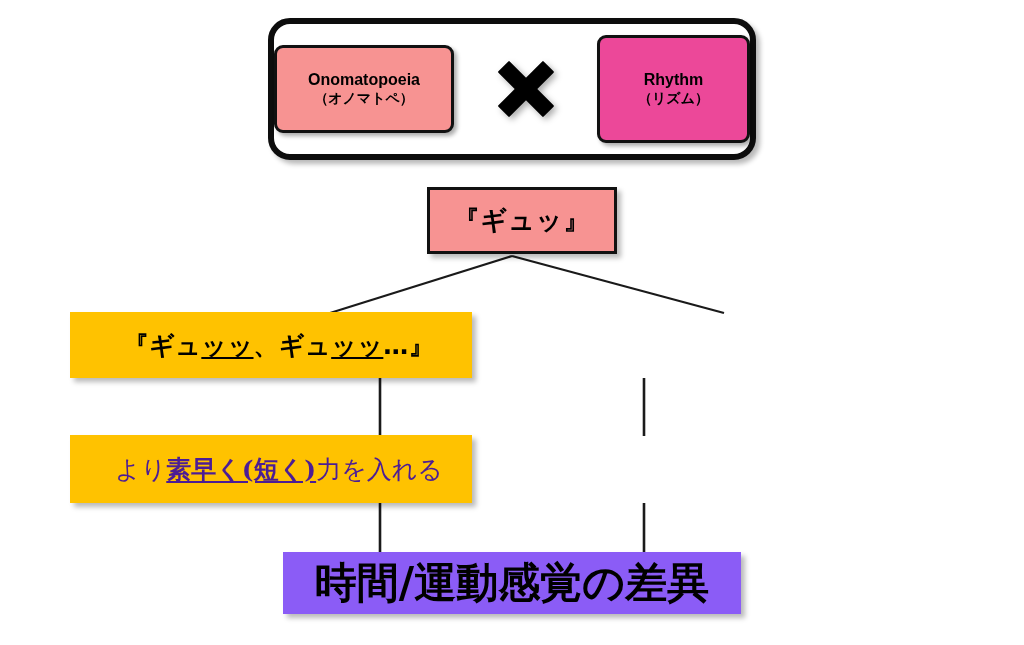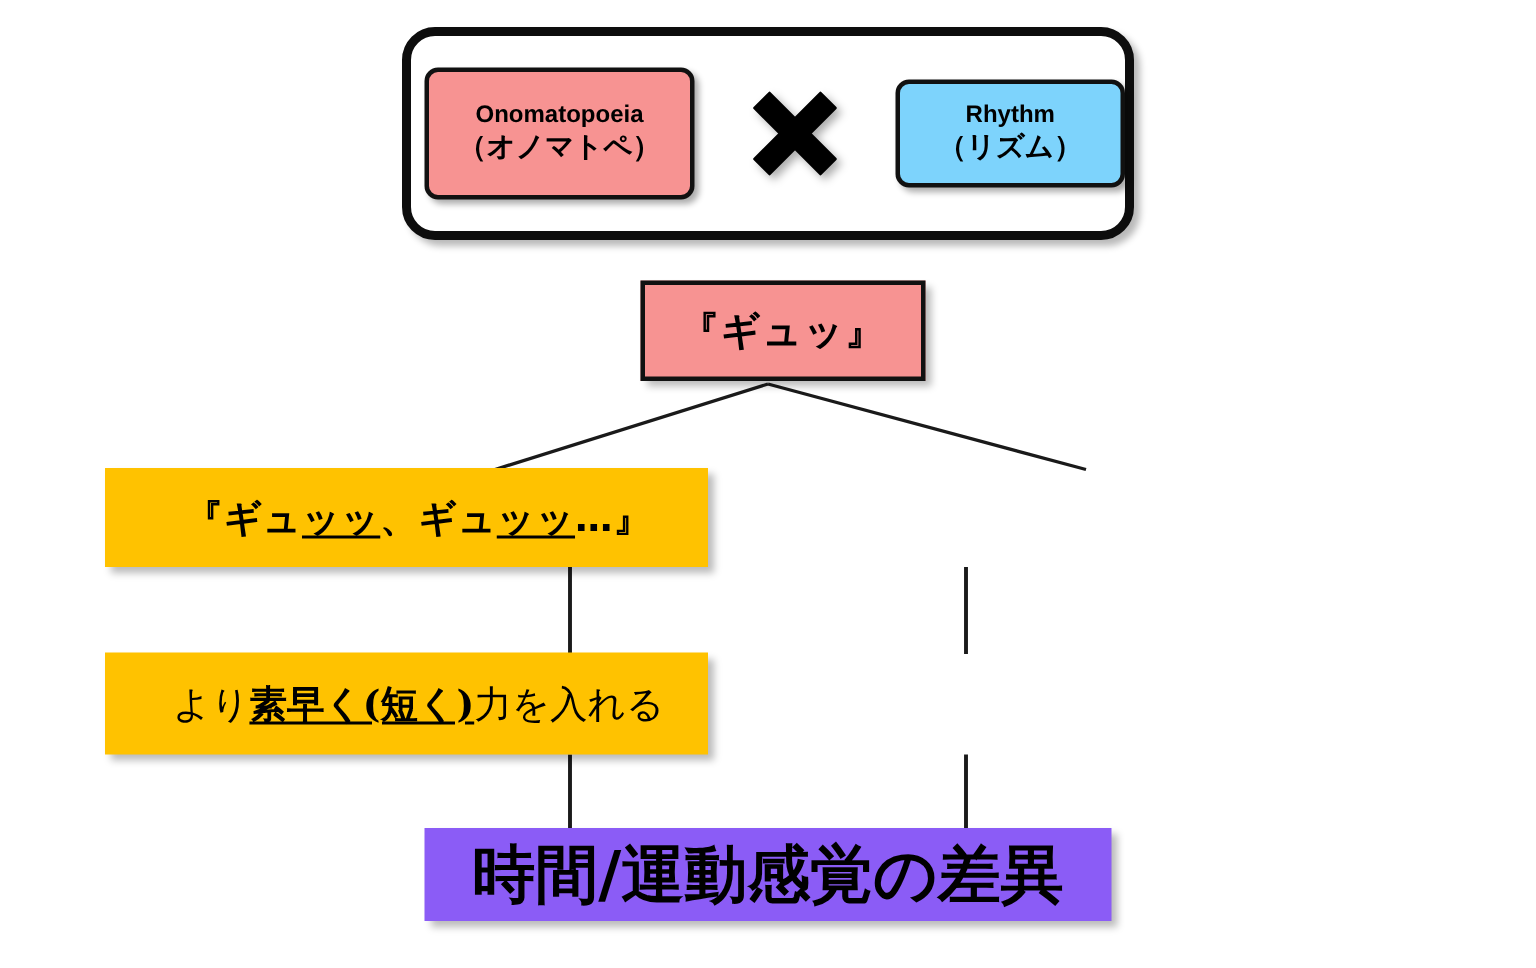--- a/index.html
+++ b/index.html
@@ -39,21 +39,21 @@
     top: 18px;
     width: 488px;
     height: 142px;
     background: #ffffff;
     border: 6px solid #0d0d0d;
     border-radius: 22px;
     box-sizing: border-box;
     box-shadow: 4px 4px 5px rgba(0,0,0,0.28);
     display: flex;
     align-items: center;
-    justify-content: flex-end;
+    justify-content: space-between;
     gap: 40px;
   }
 
   .pill {
     box-sizing: border-box;
     border: 3px solid #111111;
     border-radius: 9px;
     box-shadow: 3px 3px 4px rgba(0,0,0,0.33);
     display: flex;
     flex-direction: column;
@@ -62,31 +62,31 @@
     line-height: 1.28;
     text-align: center;
   }
   .pill .l1, .pill .l2 {
     font-weight: bold;
     font-size: 16px;
     color: #000000;
     letter-spacing: 0px;
     white-space: nowrap;
   }
-  .pill .l2 { font-size: 19px; }
+  .pill .l2 { font-size: 14px; }
 
   .pill-onomatopoeia {
     width: 180px;
     height: 88px;
     background: #f79392;
   }
   .pill-rhythm {
     width: 153px;
-    height: 72px;
-    background: #7dd3fc;
+    height: 108px;
+    background: #ec4899;
   }
 
   .x-mark {
     position: relative;
     width: 54px;
     height: 54px;
     flex: 0 0 auto;
     filter: drop-shadow(3px 3px 3px rgba(0,0,0,0.32));
   }
   .x-mark span {
@@ -146,21 +146,21 @@
     white-space: nowrap;
   }
 
   .box-effect-l { left: 70px;  top: 435px; width: 402px; height: 68px; }
   .box-effect-r { left: 600px; top: 435px; width: 298px; height: 68px; }
 
   .box-effect-l .txt, .box-effect-r .txt {
     font-family: "DejaVu Serif", "Liberation Serif", serif;
     font-weight: normal;
     font-size: 25px;
-    color: #000000;
+    color: #4c1d95;
     white-space: nowrap;
   }
   .box-effect-l .txt b, .box-effect-r .txt b {
     font-weight: bold;
     text-decoration: underline;
     text-underline-offset: 3px;
   }
 
   .box-rhythm-l .txt u, .box-rhythm-r .txt u {
     text-decoration: underline;

